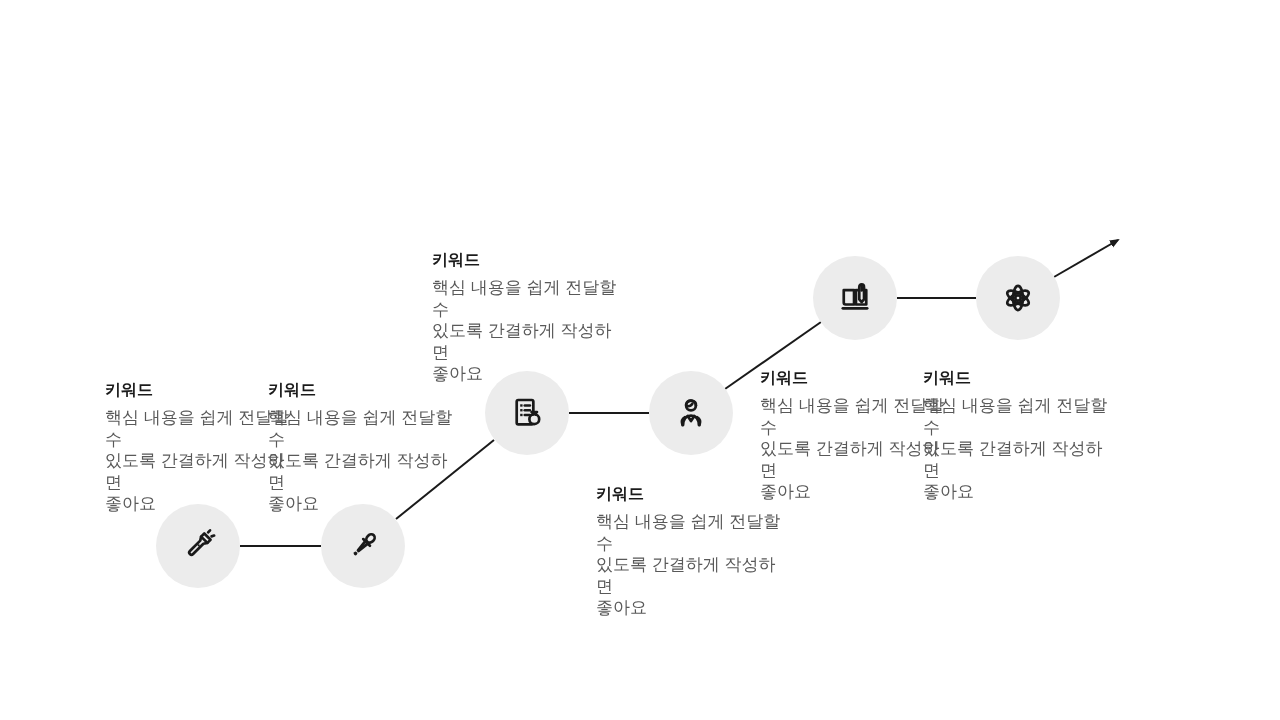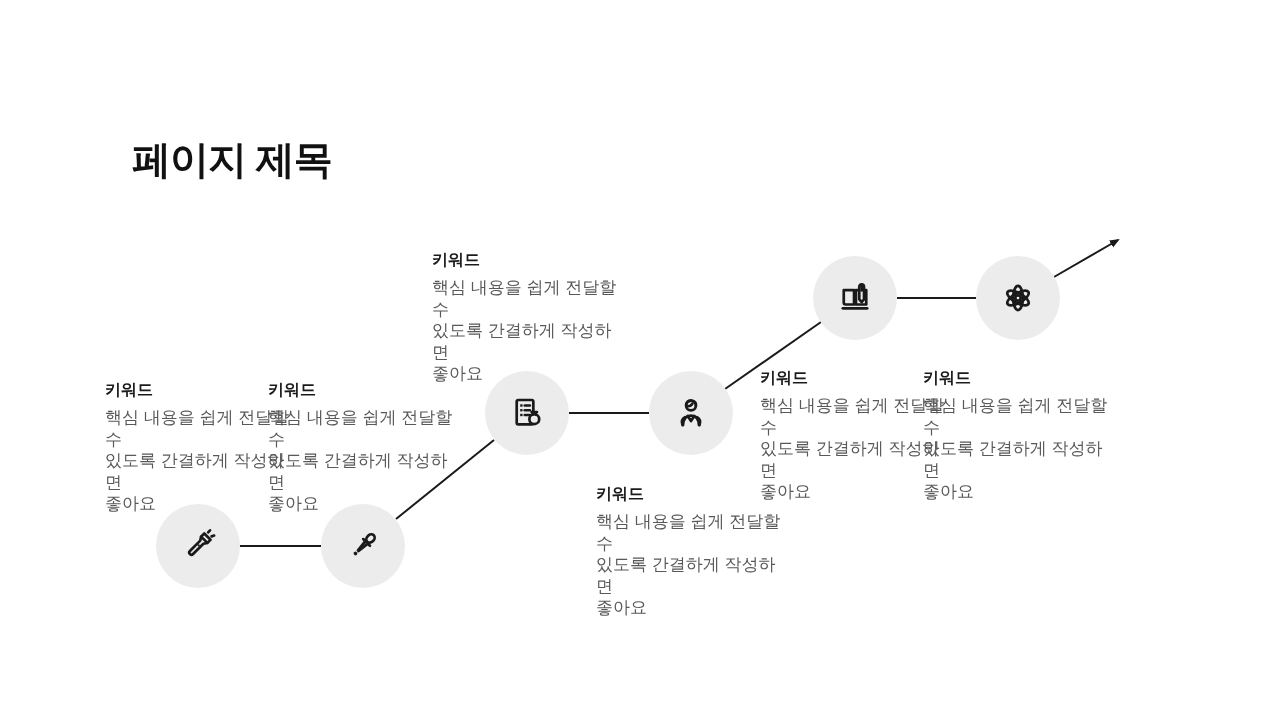--- a/index.html
+++ b/index.html
@@ -73,21 +73,20 @@
   .tb3 { left: 432px; top: 251px; }
   .tb4 { left: 596px; top: 485px; }
   .tb5 { left: 760px; top: 369px; }
   .tb6 { left: 923px; top: 369px; }
 </style>
 </head>
 <body>
 
 <div class="slide">
 
-  <h1 class="slide-title">페이지 제목</h1>
 
   <svg class="connectors" viewBox="0 0 1280 720">
     <defs>
       <marker id="arrowhead" markerUnits="userSpaceOnUse" markerWidth="12" markerHeight="12" refX="8" refY="4" orient="auto">
         <path d="M0 0 L10 4 L0 8 Z" fill="#1a1a1a"></path>
       </marker>
     </defs>
     <g stroke="#1a1a1a" stroke-width="2" fill="none">
       <line x1="240" y1="546" x2="321" y2="546"></line>
       <line x1="396" y1="519" x2="494" y2="440"></line>

